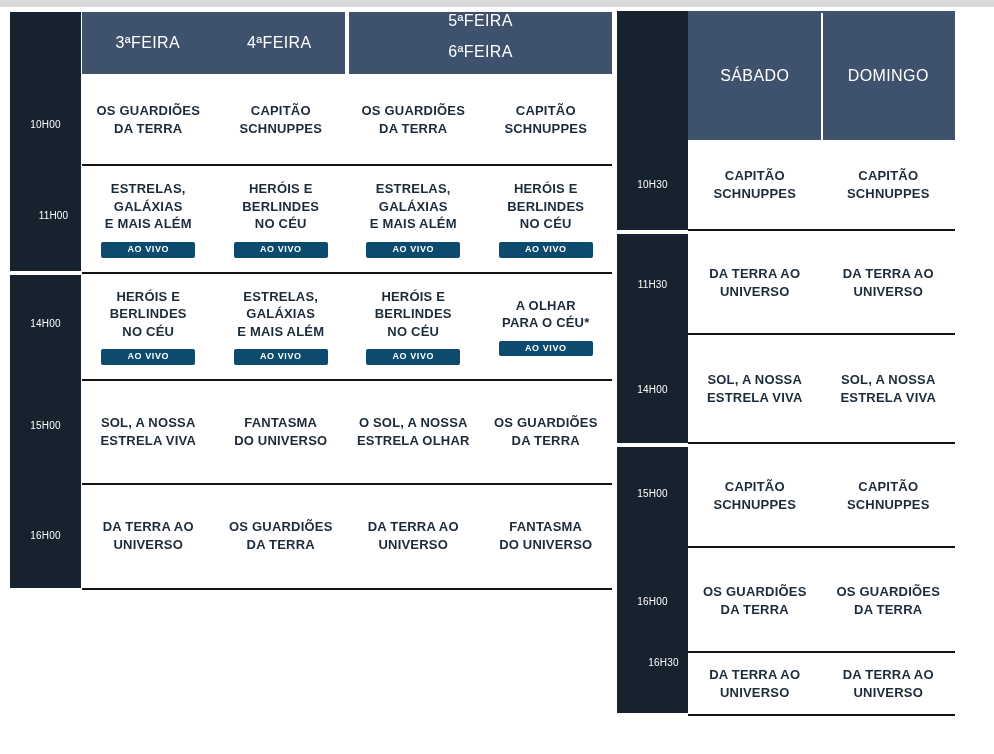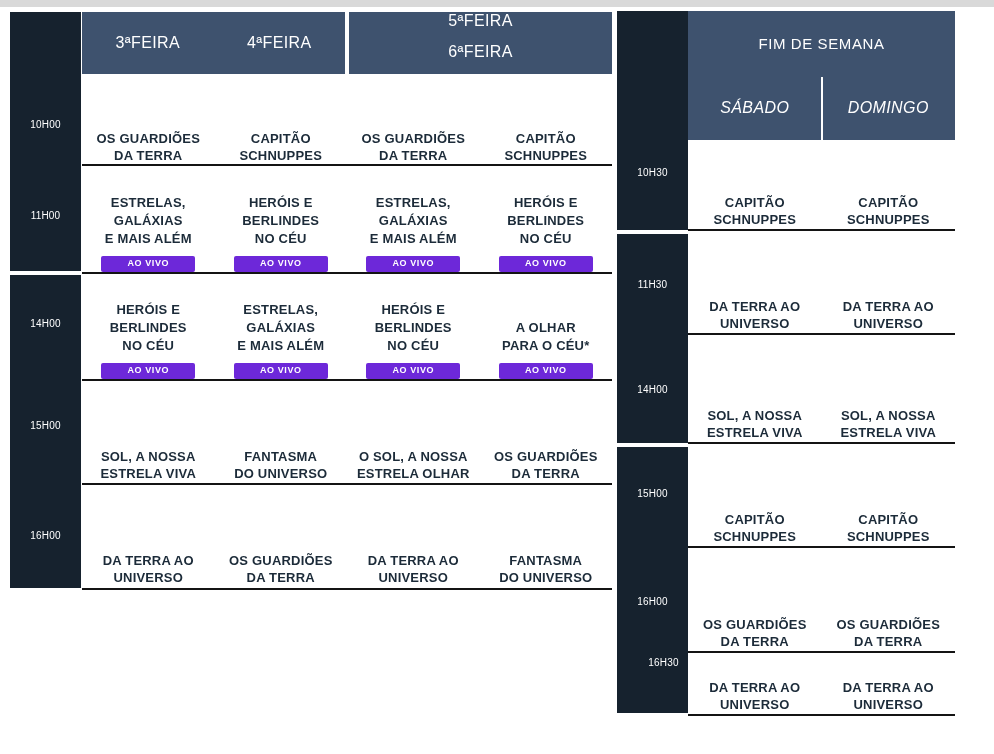--- a/index.html
+++ b/index.html
@@ -5,33 +5,33 @@
   html,body{margin:0;padding:0;background:#ffffff;}
   .canvas{position:relative;width:994px;height:754px;background:#ffffff;overflow:hidden;
           font-family:"Liberation Sans", sans-serif;}
   .topstrip{position:absolute;left:0;top:0;width:994px;height:7px;background:#d9d9d9;}
   .timeblock{position:absolute;background:#16222e;}
   .time{position:absolute;color:#ffffff;font-size:10px;font-weight:400;text-align:center;
         width:71px;line-height:18px;letter-spacing:0.2px;}
   .hdr{position:absolute;background:#3e526e;display:flex;align-items:center;}
   .hcell{flex:1;text-align:center;color:#ffffff;font-size:16px;letter-spacing:0.4px;}
   .row{position:absolute;display:flex;align-items:stretch;}
-  .cell{flex:1;display:flex;flex-direction:column;align-items:center;justify-content:flex-end;
+  .cell{flex:1;display:flex;flex-direction:column;align-items:center;justify-content:center;
         gap:9px;padding:0 5px;box-sizing:border-box;}
   .title{color:#1c2b39;font-size:13px;font-weight:700;text-align:center;line-height:1.35;
          letter-spacing:0.2px;white-space:pre-line;}
-  .badge{background:#6d28d9;color:#ffffff;font-size:9px;font-weight:700;letter-spacing:0.6px;
+  .badge{background:#0c4a6e;color:#ffffff;font-size:9px;font-weight:700;letter-spacing:0.6px;
          padding:3px 26px;border-radius:2px;line-height:1.1;}
   .line{position:absolute;height:1.5px;background:#141414;}
   
   .we-hdr{position:absolute;left:688px;top:11px;width:267px;height:129px;background:#3e526e;
           display:flex;flex-direction:column;}
   .we-title{height:64px;display:flex;align-items:center;justify-content:center;color:#ffffff;
             font-size:15px;letter-spacing:0.6px;}
-  .we-days{flex:1;display:flex;position:relative;align-items:center;font-style:italic;}
+  .we-days{flex:1;display:flex;position:relative;align-items:center;}
   .we-divider{position:absolute;left:133px;top:2px;bottom:0;width:2px;background:#ffffff;}
   
   .wd-tb1{left:10px;top:12px;width:71px;height:259px;}
   .wd-tb2{left:10px;top:275px;width:71px;height:313px;}
   .wd-hdr1{left:82px;top:12px;width:263px;height:62px;}
   .wd-hdr2{left:349px;top:12px;width:263px;height:62px;flex-direction:column;}
   .wd-row{left:82px;width:530px;}
   .wd-line{left:82px;width:530px;}
   
   .we-tb1{left:617px;top:11px;width:71px;height:219px;}
@@ -44,21 +44,21 @@
 <body>
 
 <div class="canvas">
   <div class="topstrip"></div>
 
   <section>
     <div class="timeblock wd-tb1"></div>
     <div class="timeblock wd-tb2"></div>
 
     <div class="time" style="left:10px;top:116px">10H00</div>
-    <div class="time" style="left:10px;top:207px">11H00</div>
+    <div class="time" style="left:18px;top:207px">11H00</div>
     <div class="time" style="left:10px;top:315px">14H00</div>
     <div class="time" style="left:10px;top:417px">15H00</div>
     <div class="time" style="left:10px;top:527px">16H00</div>
 
     <div class="hdr wd-hdr1">
       <div class="hcell">3ªFEIRA</div>
       <div class="hcell">4ªFEIRA</div>
     </div>
     <div class="hdr wd-hdr2">
       <div class="hcell">5ªFEIRA</div>
@@ -180,29 +180,28 @@
     <div class="line wd-line" style="top:379px"></div>
     <div class="line wd-line" style="top:483px"></div>
     <div class="line wd-line" style="top:588px"></div>
   </section>
 
   <section>
     <div class="timeblock we-tb1"></div>
     <div class="timeblock we-tb2"></div>
     <div class="timeblock we-tb3"></div>
 
-    <div class="time" style="left:617px;top:164px">10H30</div>
+    <div class="time" style="left:617px;top:176px">10H30</div>
     <div class="time" style="left:617px;top:276px">11H30</div>
     <div class="time" style="left:617px;top:381px">14H00</div>
     <div class="time" style="left:617px;top:485px">15H00</div>
     <div class="time" style="left:617px;top:593px">16H00</div>
     <div class="time" style="left:628px;top:654px">16H30</div>
 
     <div class="we-hdr">
-      <div class="we-title">FIM DE SEMANA</div>
       <div class="we-days">
         <div class="hcell">SÁBADO</div>
         <div class="we-divider"></div>
         <div class="hcell">DOMINGO</div>
       </div>
     </div>
 
     <div class="row we-row" style="top:140px;height:89px">
       <div class="cell">
           <div class="title">CAPITÃO

